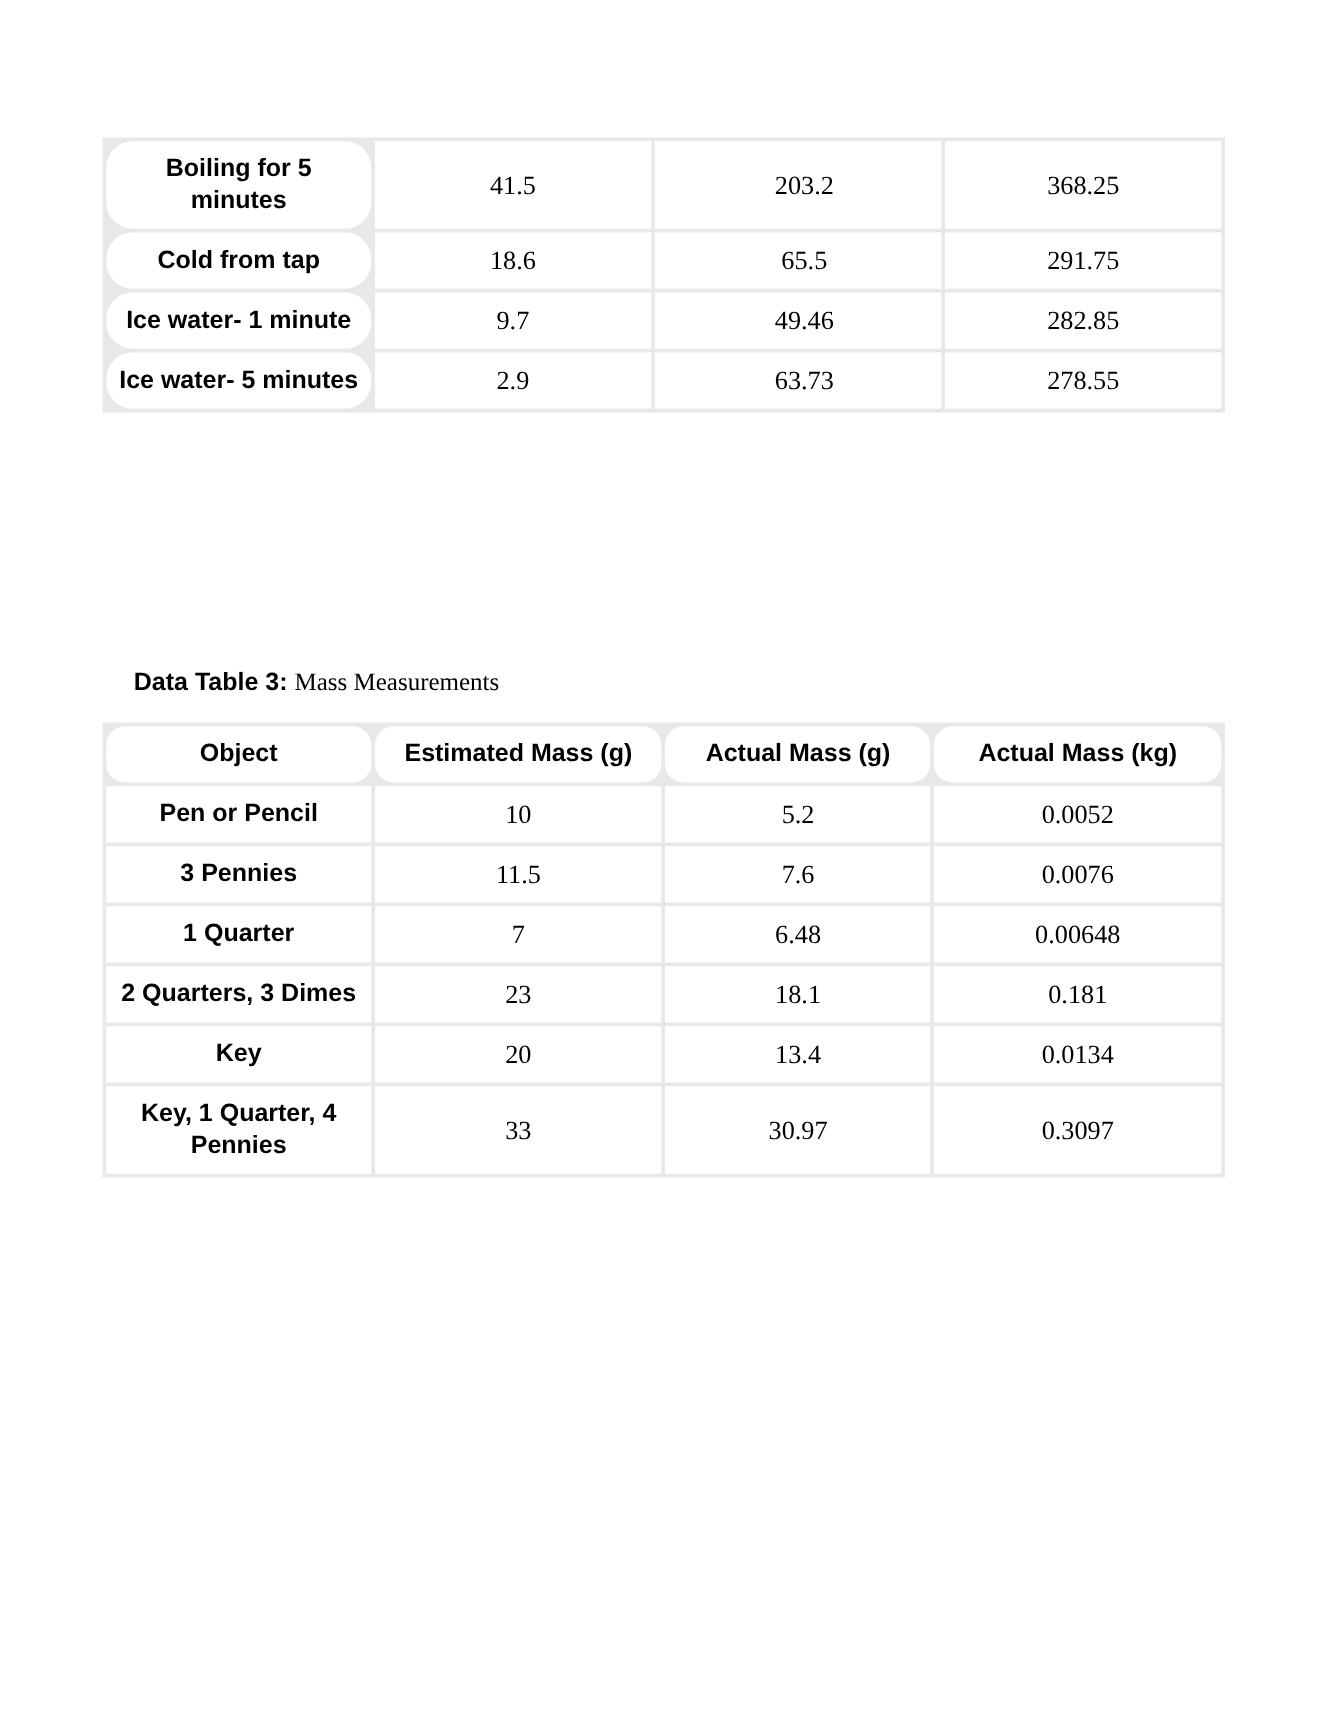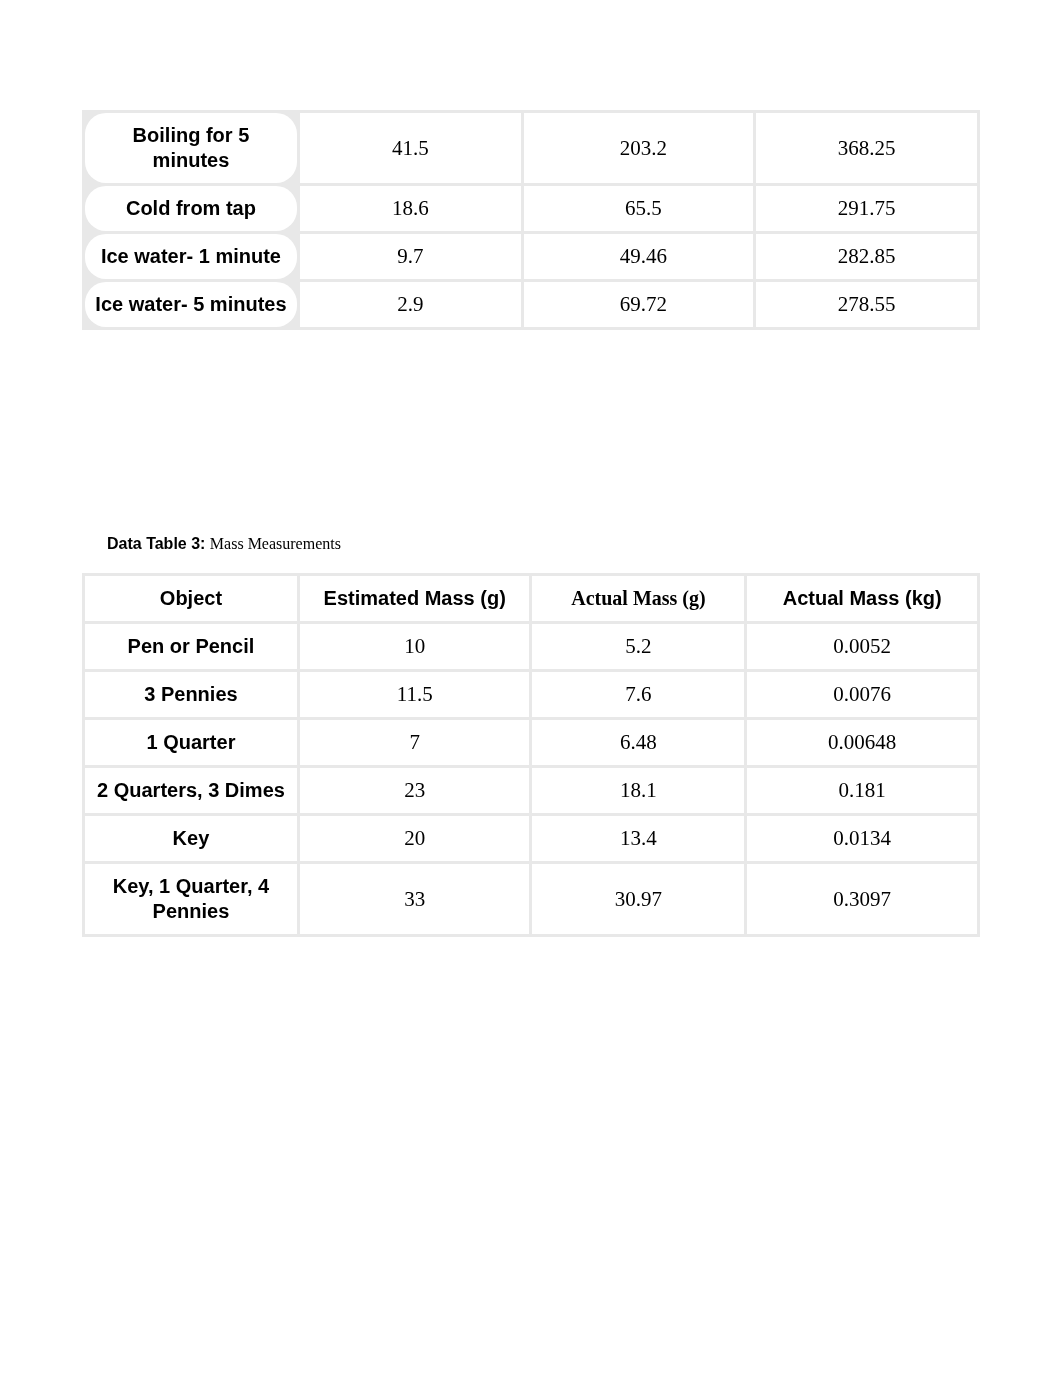--- a/index.html
+++ b/index.html
@@ -35,43 +35,44 @@
     td.val {
       font-family: "Times New Roman", Times, serif;
       font-weight: normal;
       font-size: 21px;
     }
     th {
       font-family: Arial, Helvetica, sans-serif;
       font-weight: bold;
       font-size: 20px;
       line-height: 1.25;
+      border-radius: 15px;
     }
     .table3-caption {
       margin-top: 205px;
       margin-bottom: 20px;
       margin-left: 25px;
-      font-size: 16px;
+      font-size: 20px;
       font-family: "Times New Roman", Times, serif;
     }
     .table3-caption .caption-bold {
       font-family: Arial, Helvetica, sans-serif;
       font-weight: bold;
     }
     .table3-caption .caption-rest {
       font-family: "Times New Roman", Times, serif;
       font-weight: normal;
     }
     .t1 td.lbl { width: 24%; border-radius: 21px; }
     .t1 td.v1 { width: 25%; }
     .t1 td.v2 { width: 26%; padding-left: 18px; }
     .t1 td.v3 { width: 25%; }
     .t3 .c1 { width: 24%; }
     .t3 .c2 { width: 26%; }
-    .t3 .c3 { width: 24%; font-family: Liberation Serif, serif; }
+    .t3 .c3 { width: 24%; }
     .t3 .c4 { width: 26%; }
   </style>
 </head>
 <body>
 
 <table class="t1">
   <tbody>
       <tr>
     <td class="lbl">Boiling for 5 minutes</td>
     <td class="val v1">41.5</td>
@@ -86,21 +87,21 @@
   </tr>
   <tr>
     <td class="lbl">Ice water- 1 minute</td>
     <td class="val v1">9.7</td>
     <td class="val v2">49.46</td>
     <td class="val v3">282.85</td>
   </tr>
   <tr>
     <td class="lbl">Ice water- 5 minutes</td>
     <td class="val v1">2.9</td>
-    <td class="val v2">69.72</td>
+    <td class="val v2">63.73</td>
     <td class="val v3">278.55</td>
   </tr>
 </tbody>
   </table>
 
 <div class="table3-caption">
   <span class="caption-bold">Data Table 3: </span><span class="caption-rest">Mass Measurements</span>
 </div>
 
 <table class="t3">

